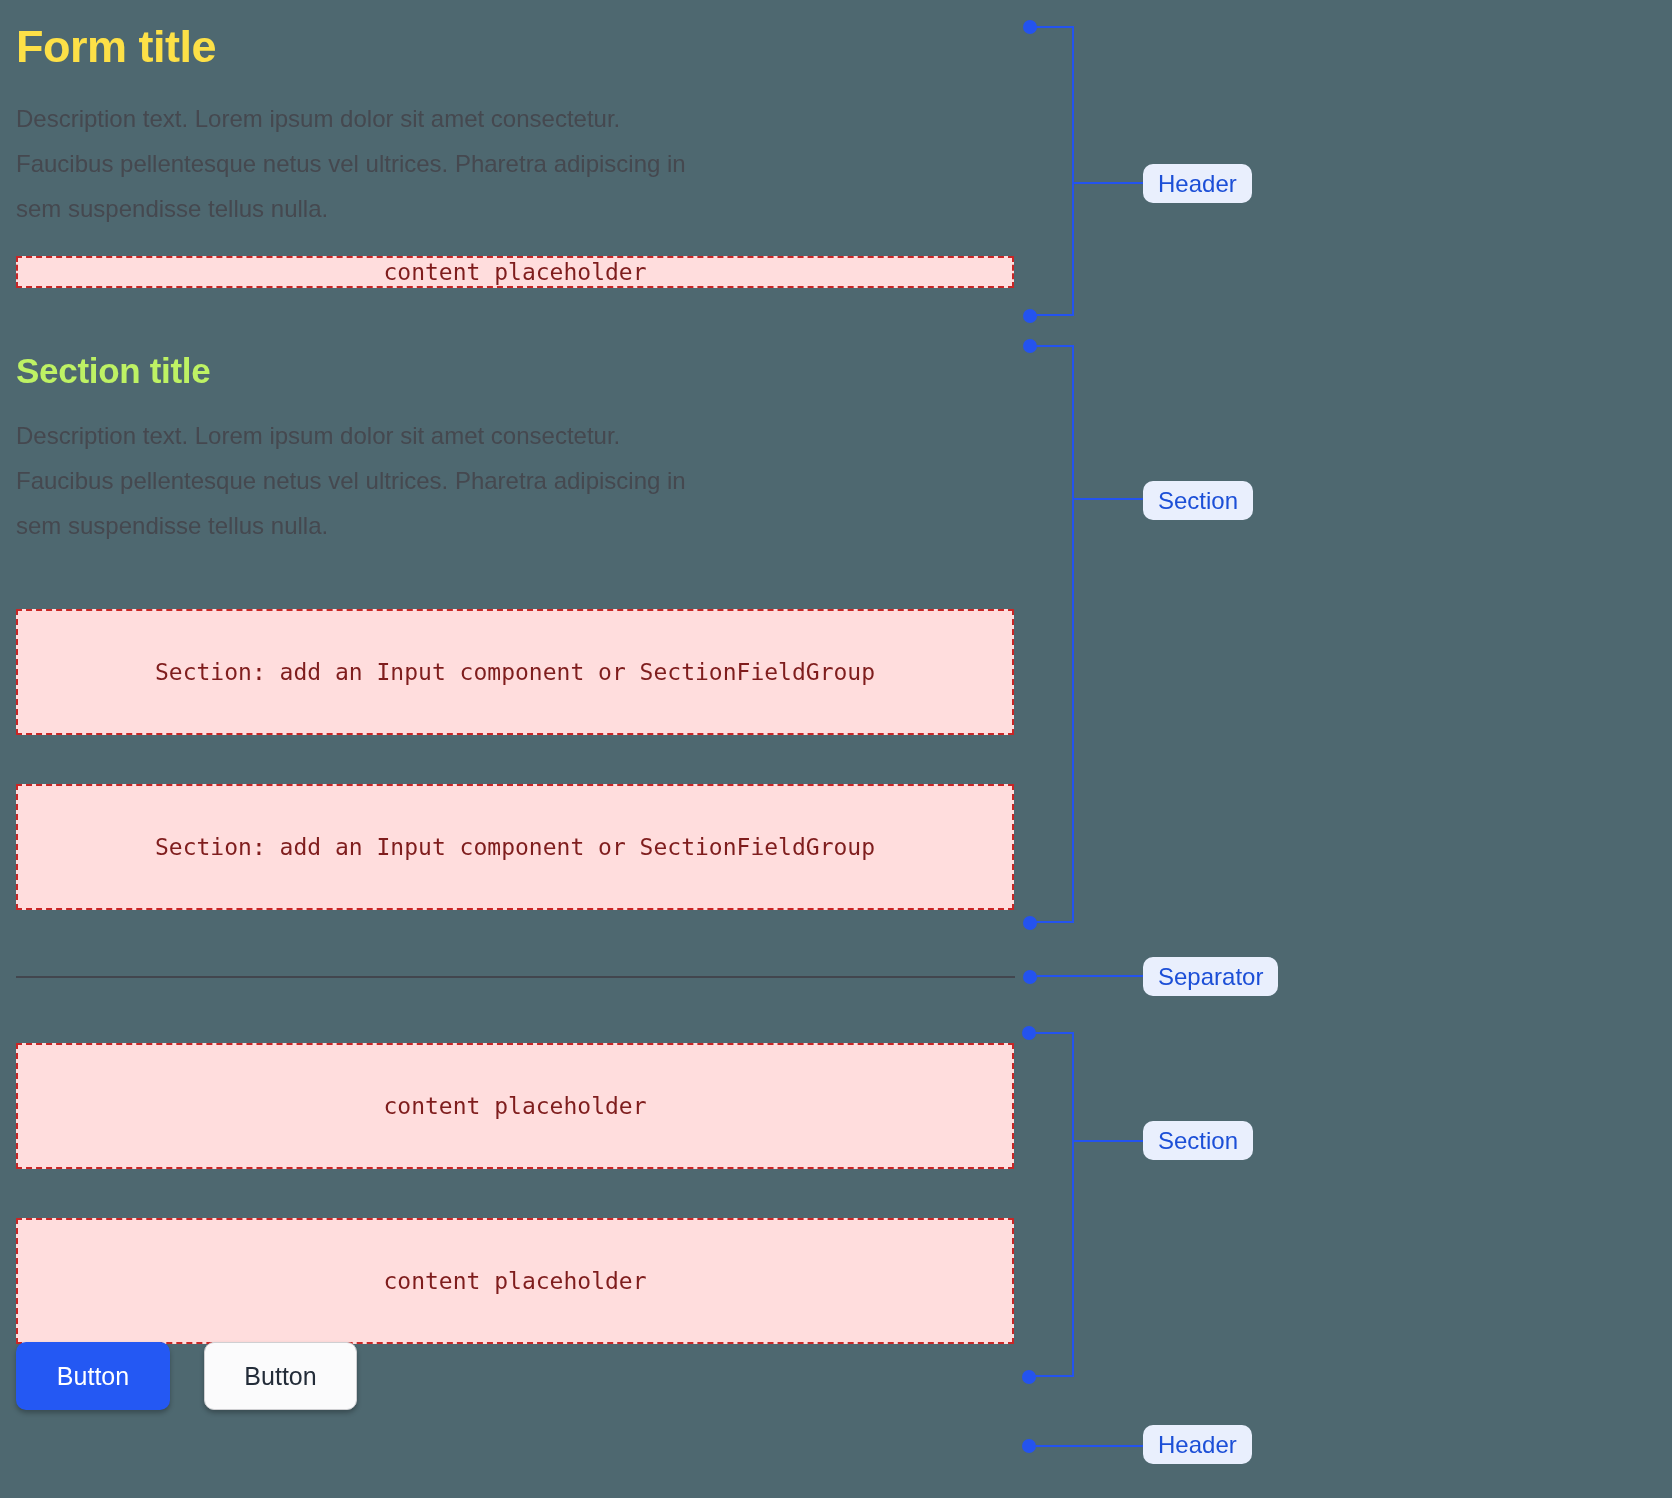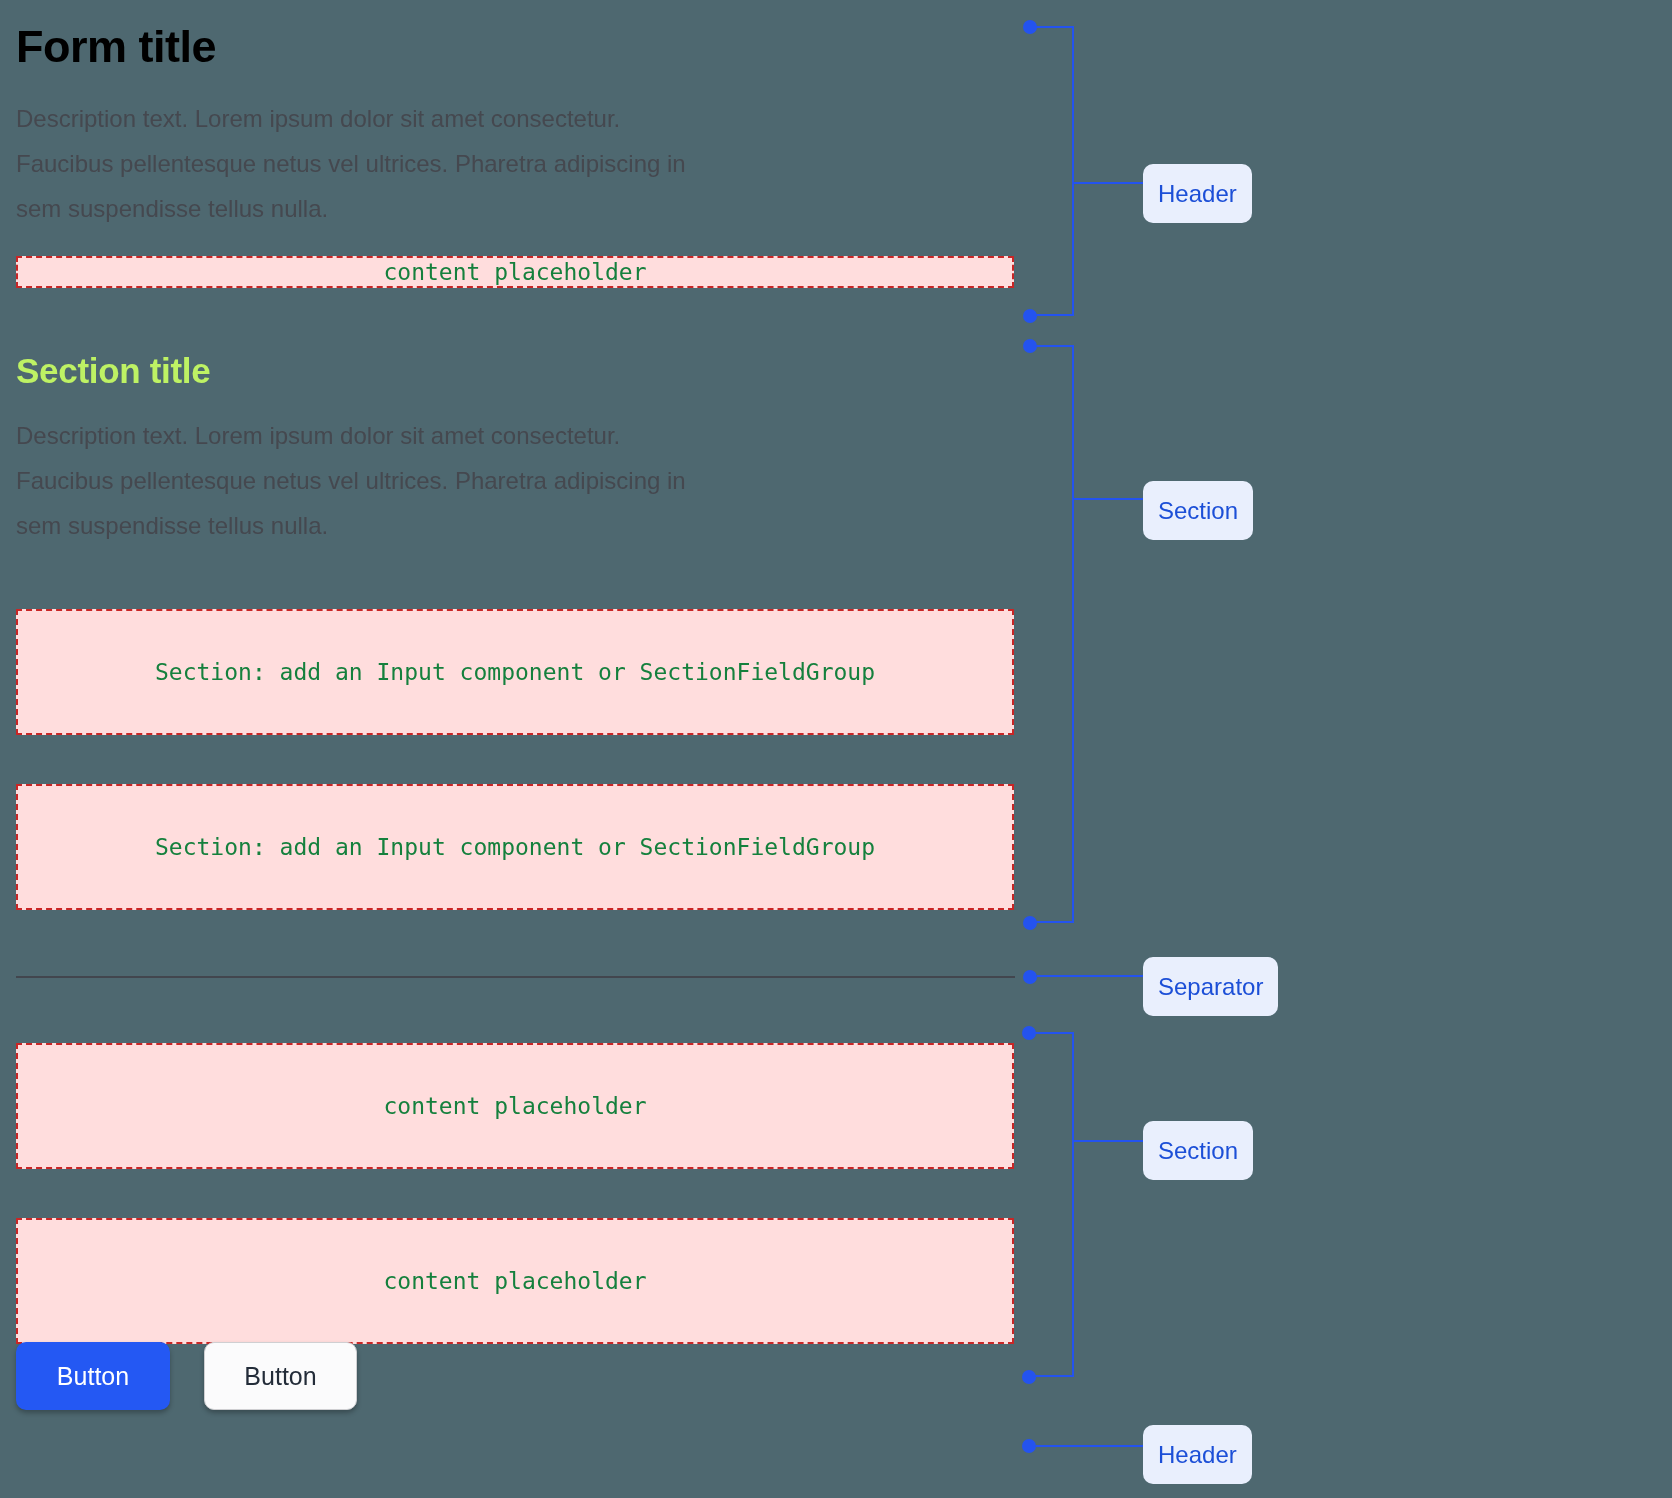--- a/index.html
+++ b/index.html
@@ -6,37 +6,37 @@
   .canvas{
     position:relative;width:1672px;height:1498px;overflow:hidden;
     background:#4e6870;
     font-family:"Liberation Sans",sans-serif;
   }
   .abs{position:absolute;}
 
   
   .form-title{
     left:16px;top:22px;font-size:45px;line-height:50px;font-weight:700;
-    color:#000000;letter-spacing:-0.5px;
+    color:#fde047;letter-spacing:-0.5px;
   }
   .section-title{
     left:16px;top:349px;font-size:35px;line-height:44px;font-weight:700;
     color:#bef264;letter-spacing:-0.3px;
   }
   .desc{left:16px;width:920px;font-size:24px;line-height:45px;color:#45484f;}
   .desc-header{top:96px;}
   .desc-section{top:413px;}
 
   
   .ph-box{
     left:16px;width:998px;box-sizing:border-box;
     background:#ffdddd;border:2px dashed #c92626;
     display:flex;align-items:center;justify-content:center;
     font-family:"DejaVu Sans Mono",monospace;
-    font-size:23px;color:#15803d;
+    font-size:23px;color:#7f1d1d;
   }
   .ph-thin{top:256px;height:32px;}
   .ph-sec1a{top:609px;height:126px;}
   .ph-sec1b{top:784px;height:126px;}
   .ph-sec2a{top:1043px;height:126px;}
   .ph-sec2b{top:1218px;height:126px;}
 
   
   .separator{left:16px;top:976px;width:999px;height:2px;background:#42464e;}
 
@@ -48,21 +48,21 @@
     box-shadow:0 3px 5px rgba(0,0,0,0.28);
   }
   .btn-primary{left:16px;width:154px;background:#2458f3;color:#ffffff;border:none;}
   .btn-secondary{left:204px;width:153px;background:#fbfbfc;color:#232c39;border:1px solid #cfcfd2;}
 
   
   .bline{background:#2453ef;}
   .dot{width:14px;height:14px;border-radius:50%;background:#2453ef;}
   .note{
     background:#e9effd;color:#1c4fd7;border-radius:10px;
-    font-size:24px;font-weight:500;line-height:29px;padding:15px 15px;
+    font-size:24px;font-weight:500;line-height:29px;padding:5px 15px;
     white-space:nowrap;
   }
 </style>
 </head>
 <body>
 
 <div class="canvas">
 
   <div class="abs form-title">Form title</div>
 

